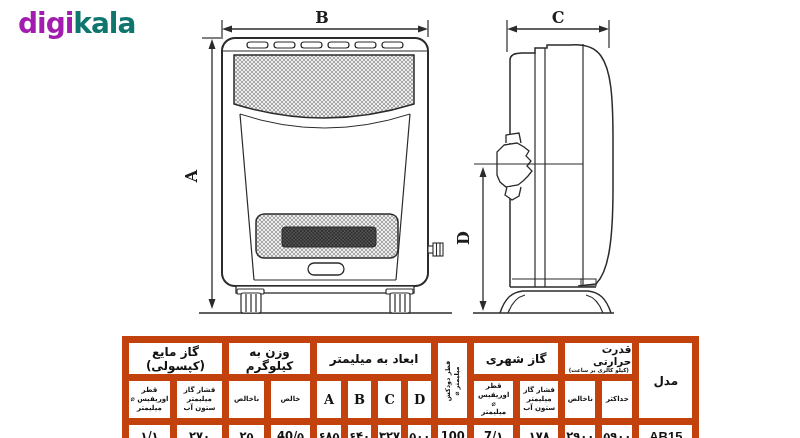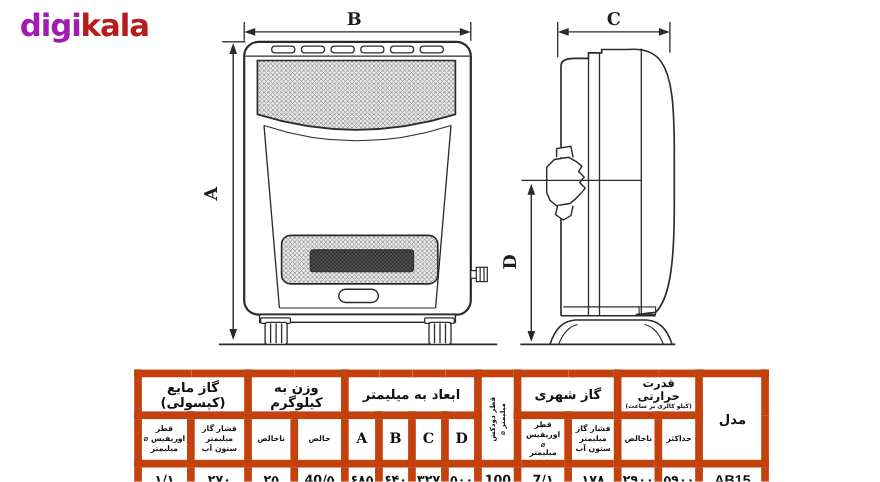--- a/index.html
+++ b/index.html
@@ -2,37 +2,37 @@
 <html><head>
 <meta charset="utf-8">
 <style>
   html,body{margin:0;padding:0;background:#ffffff;}
   .stage{position:relative;width:800px;height:438px;background:#fff;overflow:hidden;
          font-family:"DejaVu Sans",sans-serif;}
   
   .logo{position:absolute;left:18px;top:10px;font-size:28px;font-weight:bold;
         letter-spacing:-1px;line-height:1;}
   .logo .lg-gray{color:#a21caf;}
-  .logo .lg-red{color:#b91c1c;}
+  .logo .lg-red{color:#0f766e;}
   
   svg.diagram{position:absolute;left:0;top:0;}
   .dimlabel{font-family:"DejaVu Serif",serif;font-size:16px;font-weight:bold;fill:#1d1d1d;}
   
   table.spec{position:absolute;left:122px;top:336px;border-collapse:collapse;
              table-layout:fixed;direction:rtl;background:#fff;border:2px solid #111;}
   table.spec th,table.spec td{border:7px solid #c2410c;padding:1px;text-align:center;
              vertical-align:middle;color:#111;overflow:hidden;}
   .r1{height:27px;} .r2{height:27px;} .r3{height:29px;}
   .g-head{font-size:12px;font-weight:bold;}
   .sub{font-size:7px;font-weight:bold;line-height:1.25;}
   .dimh{font-family:"DejaVu Serif",serif;font-size:13px;font-weight:bold;}
   .val{font-size:11.5px;font-weight:bold;}
   .model-val{font-family:Liberation Sans, sans-serif;font-size:13px;font-weight:bold;}
   .red{color:#e00000;}
-  .thermal-title{font-size:10.5px;font-weight:bold;line-height:1.1;display:block;}
+  .thermal-title{font-size:10.5px;font-weight:bold;line-height:1.1;display:block;text-align:right;}
   .thermal-sub{font-size:5.5px;font-weight:bold;display:block;}
   .vcell{position:relative;}
   .vtext{position:absolute;left:50%;top:50%;width:52px;
          transform:translate(-50%,-50%) rotate(-90deg);
          font-size:6.5px;font-weight:bold;line-height:1.35;text-align:center;white-space:nowrap;}
 </style>
 </head>
 <body>
 
 <div class="stage">

